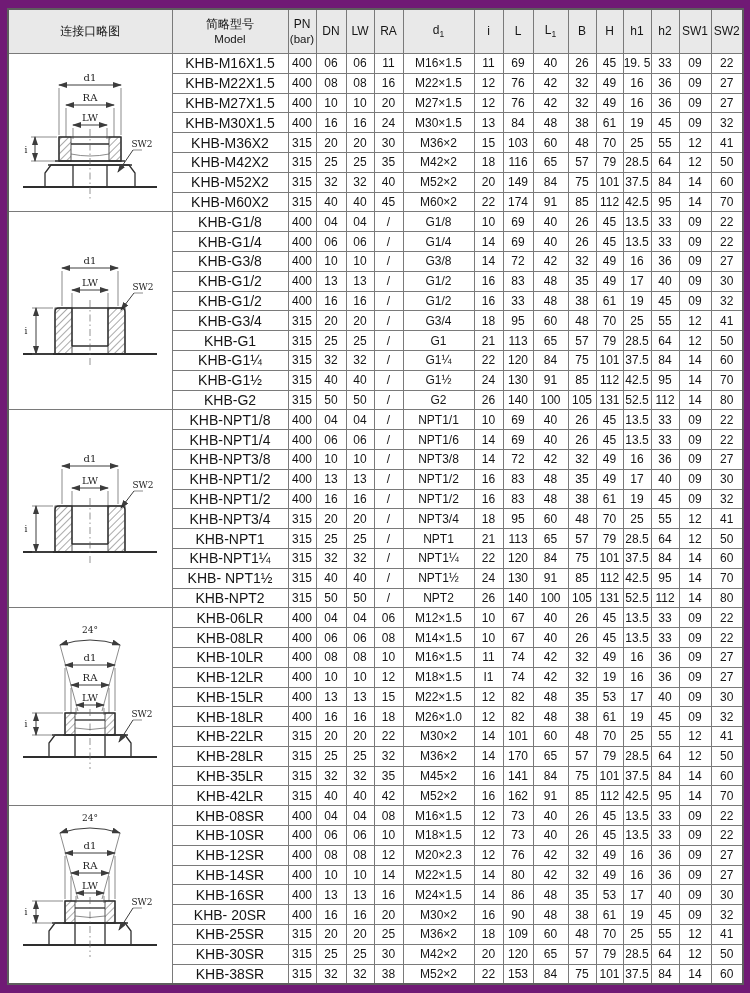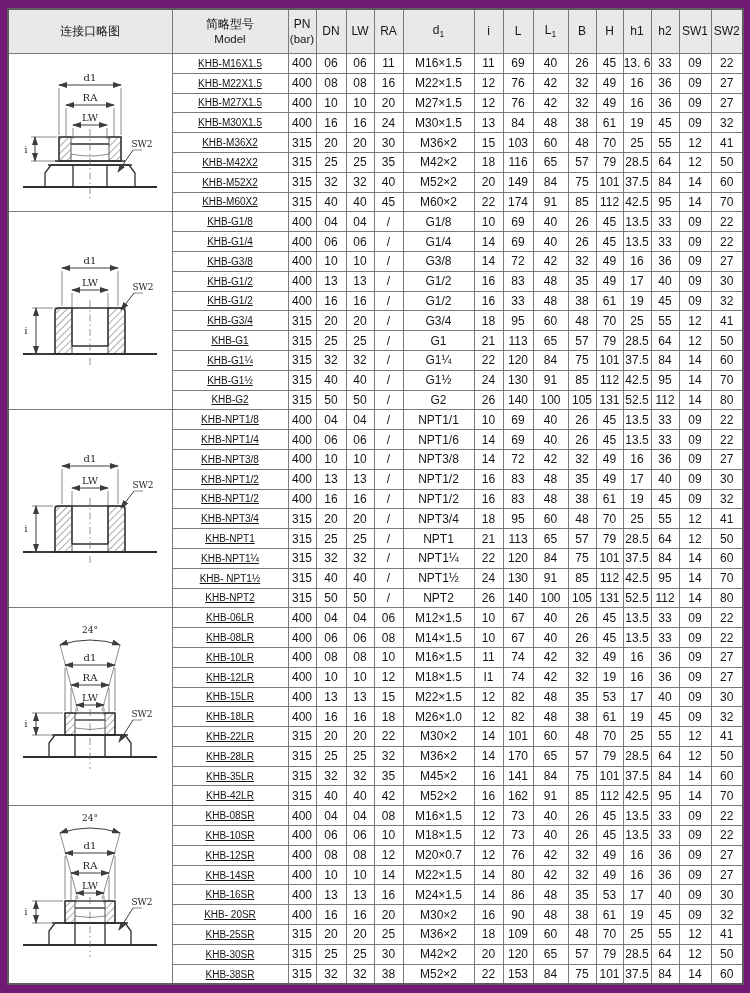--- a/index.html
+++ b/index.html
@@ -6,21 +6,21 @@
   body{width:750px;height:993px;background:#ffffff;position:relative;
        font-family:"Liberation Sans",sans-serif;}
   .page{position:absolute;left:0;top:0;width:750px;height:993px;background:#701a75;}
   table.spec{border-collapse:collapse;position:absolute;left:7px;top:8px;
              table-layout:fixed;border:2px solid #5e5e5e;background:#fff;}
   th,td{border:1px solid #7a7a7a;text-align:center;vertical-align:middle;
         padding:0;color:#151515;overflow:hidden;white-space:nowrap;}
   th{background:#e9e9e9;font-weight:normal;font-size:12px;height:43px;line-height:1.25;}
   th .hl2{display:block;font-size:11.5px;}
   td{height:18.8px;font-size:12px;background:#fff;}
-  td.model-col{font-size:10px;letter-spacing:0;text-decoration:underline;}
+  td.model-col{font-size:14px;letter-spacing:0;}
   td.diagram-cell{vertical-align:middle;background:#fff;}
   sub.hdr-sub{font-size:8.5px;vertical-align:sub;}
   svg text{font-family:"DejaVu Serif",serif;fill:#222;}
   .dimline{stroke:#3c3c3c;stroke-width:1;fill:none;}
   .thin{stroke:#5a5a5a;stroke-width:0.7;fill:none;}
   .part{stroke:#2e2e2e;stroke-width:1.3;fill:none;}
   .ground{stroke:#2e2e2e;stroke-width:1.8;fill:none;}
   .cline{stroke:#666;stroke-width:0.7;stroke-dasharray:7 3 1.5 3;fill:none;}
 </style>
 </head>
@@ -113,21 +113,21 @@
           <td>400</td>
           <td>06</td>
           <td>06</td>
           <td>11</td>
           <td>M16×1.5</td>
           <td>11</td>
           <td>69</td>
           <td>40</td>
           <td>26</td>
           <td>45</td>
-          <td>13. 6</td>
+          <td>19. 5</td>
           <td>33</td>
           <td>09</td>
           <td>22</td>
         </tr>
         <tr>
           <td class="model-col">KHB-M22X1.5</td>
           <td>400</td>
           <td>08</td>
           <td>08</td>
           <td>16</td>
@@ -941,21 +941,21 @@
           <td>33</td>
           <td>09</td>
           <td>22</td>
         </tr>
         <tr>
           <td class="model-col">KHB-12SR</td>
           <td>400</td>
           <td>08</td>
           <td>08</td>
           <td>12</td>
-          <td>M20×0.7</td>
+          <td>M20×2.3</td>
           <td>12</td>
           <td>76</td>
           <td>42</td>
           <td>32</td>
           <td>49</td>
           <td>16</td>
           <td>36</td>
           <td>09</td>
           <td>27</td>
         </tr>

